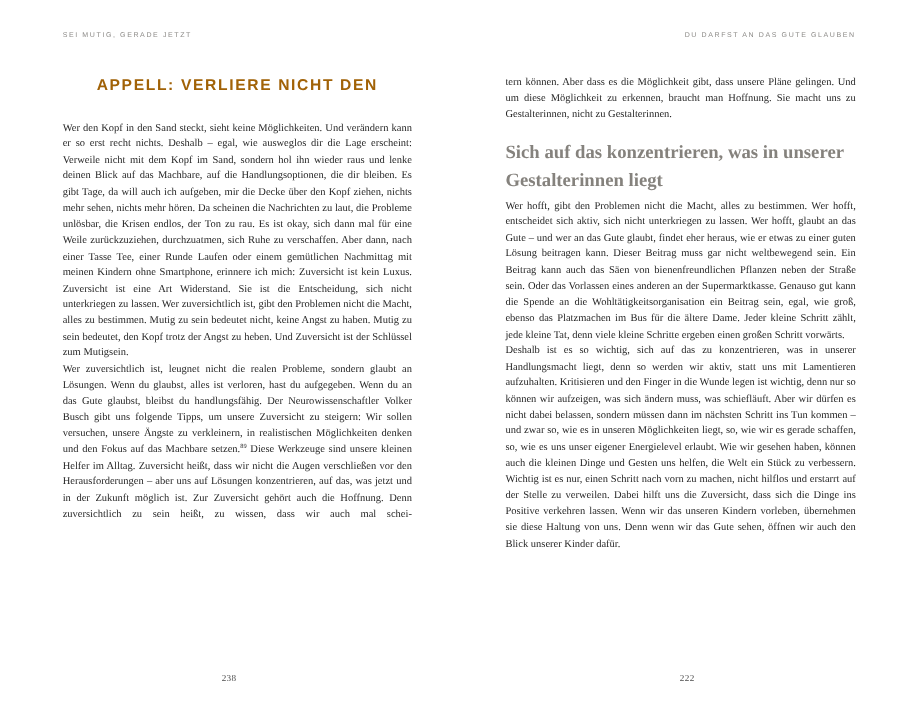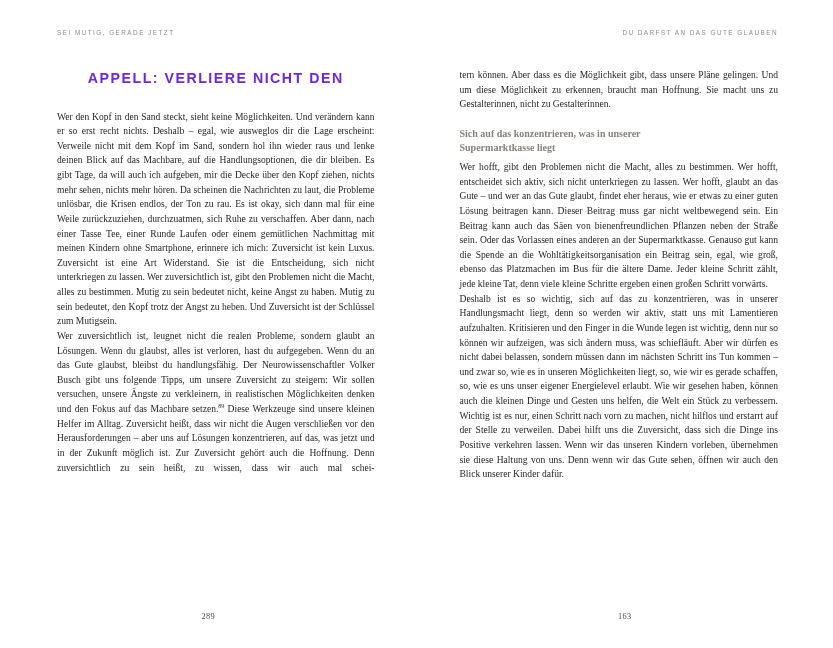--- a/index.html
+++ b/index.html
@@ -49,31 +49,31 @@
   .running-head.left  { text-align: left; }
   .running-head.right { text-align: right; }
 
   
   .chapter-title {
     font-family: "Liberation Sans", "DejaVu Sans", sans-serif;
     font-size: 14.2px;
     font-weight: 700;
     letter-spacing: 1.5px;
     line-height: 1.52;
-    color: #6d28d9;
+    color: #a16207;
     text-align: center;
     text-transform: uppercase;
     margin: 30px 4px 20px 4px;
   }
   .chapter-title .tline { display: block; }
 
   
   .section-heading {
     font-family: "Liberation Serif", "DejaVu Serif", serif;
-    font-size: 10px;
+    font-size: 17px;
     font-weight: 700;
     line-height: 1.46;
     color: #85827d;
     margin: 15px 0 4px 0;
   }
   .section-heading .hline { display: block; }
 
   
   .body-par {
     font-size: 9.55px;
@@ -124,34 +124,34 @@
     <div class="chapter-title">
       <span class="tline">APPELL: VERLIERE NICHT DEN</span>
     </div>
 
     <p class="body-par last-line-left">Wer den Kopf in den Sand steckt, sieht keine Möglichkeiten. Und verändern kann er so erst recht nichts. Deshalb – egal, wie ausweglos dir die Lage erscheint: Verweile nicht mit dem Kopf im Sand, sondern hol ihn wieder raus und lenke deinen Blick auf das Machbare, auf die Handlungsoptionen, die dir bleiben. Es gibt Tage, da will auch ich aufgeben, mir die Decke über den Kopf ziehen, nichts mehr sehen, nichts mehr hören. Da scheinen die Nachrichten zu laut, die Probleme unlösbar, die Krisen endlos, der Ton zu rau. Es ist okay, sich dann mal für eine Weile zurückzuziehen, durchzuatmen, sich Ruhe zu verschaffen. Aber dann, nach einer Tasse Tee, einer Runde Laufen oder einem gemütlichen Nachmittag mit meinen Kindern ohne Smartphone, erinnere ich mich: Zuversicht ist kein Luxus. Zuversicht ist eine Art Widerstand. Sie ist die Entscheidung, sich nicht unterkriegen zu lassen. Wer zuversichtlich ist, gibt den Problemen nicht die Macht, alles zu bestimmen. Mutig zu sein bedeutet nicht, keine Angst zu haben. Mutig zu sein bedeutet, den Kopf trotz der Angst zu heben. Und Zuversicht ist der Schlüssel zum Mutigsein.</p>
 
     <p class="body-par full-justify">
       <span>Wer zuversichtlich ist, leugnet nicht die realen Probleme, sondern glaubt an Lösungen. Wenn du glaubst, alles ist verloren, hast du aufgegeben. Wenn du an das Gute glaubst, bleibst du handlungsfähig. Der Neurowissenschaftler Volker Busch gibt uns folgende Tipps, um unsere Zuversicht zu steigern: Wir sollen versuchen, unsere Ängste zu verkleinern, in realistischen Möglichkeiten denken und den Fokus auf das Machbare setzen.</span><sup class="fn">89</sup><span> Diese Werkzeuge sind unsere kleinen Helfer im Alltag. Zuversicht heißt, dass wir nicht die Augen verschließen vor den Herausforderungen – aber uns auf Lösungen konzentrieren, auf das, was jetzt und in der Zukunft möglich ist. Zur Zuversicht gehört auch die Hoffnung. Denn zuversichtlich zu sein heißt, zu wissen, dass wir auch mal schei-</span>
     </p>
 
-    <div class="folio">289</div>
+    <div class="folio">238</div>
   </div>
 
   <div class="page page-right">
 
     <div class="running-head right">DU DARFST AN DAS GUTE GLAUBEN</div>
 
     <p class="body-par last-line-left" style="margin-top:30px;">tern können. Aber dass es die Möglichkeit gibt, dass unsere Pläne gelingen. Und um diese Möglichkeit zu erkennen, braucht man Hoffnung. Sie macht uns zu Gestalterinnen, nicht zu Gestalterinnen.</p>
 
     <div class="section-heading">
       <span class="hline">Sich auf das konzentrieren, was in unserer</span>
-      <span class="hline">Supermarktkasse liegt</span>
+      <span class="hline">Gestalterinnen liegt</span>
     </div>
 
     <p class="body-par last-line-left">Wer hofft, gibt den Problemen nicht die Macht, alles zu bestimmen. Wer hofft, entscheidet sich aktiv, sich nicht unterkriegen zu lassen. Wer hofft, glaubt an das Gute – und wer an das Gute glaubt, findet eher heraus, wie er etwas zu einer guten Lösung beitragen kann. Dieser Beitrag muss gar nicht weltbewegend sein. Ein Beitrag kann auch das Säen von bienenfreundlichen Pflanzen neben der Straße sein. Oder das Vorlassen eines anderen an der Supermarktkasse. Genauso gut kann die Spende an die Wohltätigkeitsorganisation ein Beitrag sein, egal, wie groß, ebenso das Platzmachen im Bus für die ältere Dame. Jeder kleine Schritt zählt, jede kleine Tat, denn viele kleine Schritte ergeben einen großen Schritt vorwärts.</p>
 
     <p class="body-par last-line-left">Deshalb ist es so wichtig, sich auf das zu konzentrieren, was in unserer Handlungsmacht liegt, denn so werden wir aktiv, statt uns mit Lamentieren aufzuhalten. Kritisieren und den Finger in die Wunde legen ist wichtig, denn nur so können wir aufzeigen, was sich ändern muss, was schiefläuft. Aber wir dürfen es nicht dabei belassen, sondern müssen dann im nächsten Schritt ins Tun kommen – und zwar so, wie es in unseren Möglichkeiten liegt, so, wie wir es gerade schaffen, so, wie es uns unser eigener Energielevel erlaubt. Wie wir gesehen haben, können auch die kleinen Dinge und Gesten uns helfen, die Welt ein Stück zu verbessern. Wichtig ist es nur, einen Schritt nach vorn zu machen, nicht hilflos und erstarrt auf der Stelle zu verweilen. Dabei hilft uns die Zuversicht, dass sich die Dinge ins Positive verkehren lassen. Wenn wir das unseren Kindern vorleben, übernehmen sie diese Haltung von uns. Denn wenn wir das Gute sehen, öffnen wir auch den Blick unserer Kinder dafür.</p>
 
-    <div class="folio">163</div>
+    <div class="folio">222</div>
   </div>
 
 </div>
 
 </body></html>

